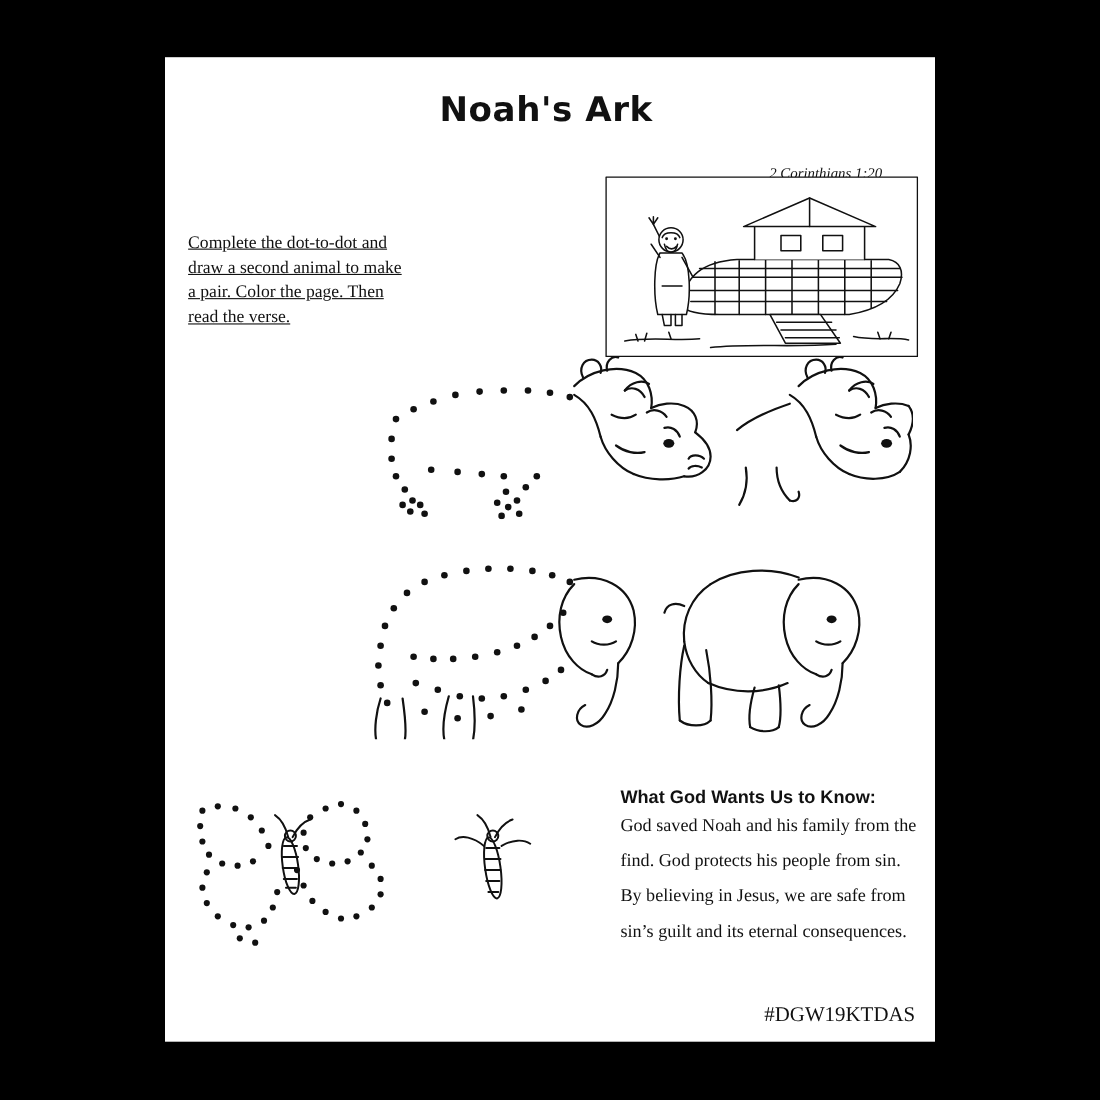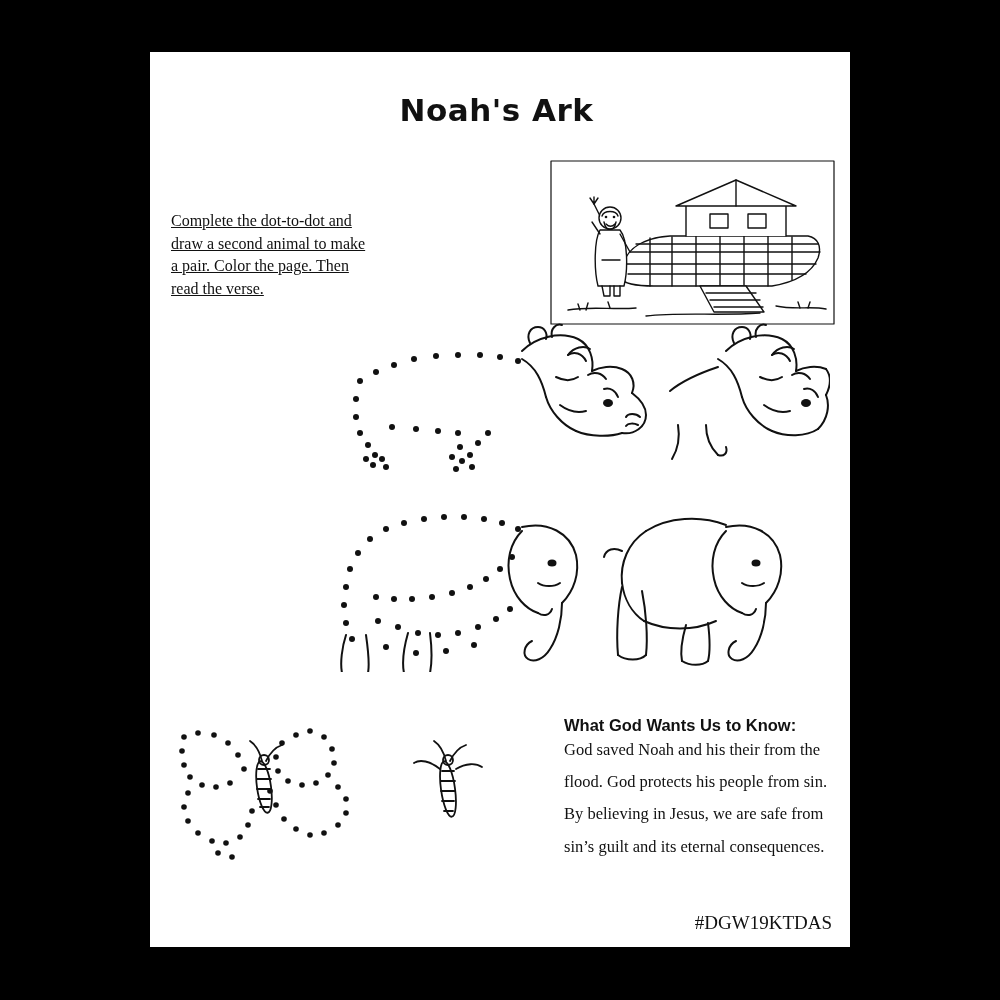--- a/index.html
+++ b/index.html
@@ -21,21 +21,21 @@
     left: 150px;
     top: 52px;
     width: 700px;
     height: 895px;
     background: #ffffff;
     overflow: hidden;
   }
   .title {
     position: absolute;
     left: 0;
-    top: 40px;
+    top: 30px;
     width: 693px;
     text-align: center;
     font-family: "DejaVu Sans", sans-serif;
     font-size: 31px;
     font-weight: 600;
     color: #111111;
     letter-spacing: 0.5px;
   }
   .verse {
     position: absolute;
@@ -110,20 +110,21 @@
 </head>
 <body>
 
 <div id="stage">
 
   <div id="page">
 
     <div class="title">Noah's Ark</div>
 
 
+    <div class="reference">2 Corinthians 1:20</div>
 
     <div class="instructions">Complete the dot-to-dot and draw a second animal to make a pair. Color the page. Then read the verse.</div>
 
     <div class="art" id="ark-art">
       <svg width="285" height="165" viewBox="0 0 285 165" fill="none" stroke="#111" stroke-width="1.4" stroke-linecap="round" stroke-linejoin="round">
 
         <rect x="1" y="1" width="283" height="163" fill="#fff" stroke="#111" stroke-width="1.2"></rect>
 
         <path d="M70 118 C72 90 90 78 120 76 L258 76 C268 78 272 86 268 98 C262 112 246 122 222 126 L104 126 C86 126 74 124 70 118 Z" fill="#fff"></path>
 
@@ -398,18 +399,18 @@
           <ellipse cx="278" cy="72" rx="7" ry="28" transform="rotate(-8 278 72)"></ellipse>
           <path d="M272 54 L284 54 M271 64 L285 64 M271 74 L285 74 M272 84 L284 84 M274 94 L283 94"></path>
           <circle cx="278" cy="43" r="5"></circle>
           <path d="M270 52 C260 44 250 42 244 46"></path>
           <path d="M286 52 C296 46 306 46 312 50"></path>
         </g>
       </svg>
     </div>
 
     <div class="know-head">What God Wants Us to Know:</div>
-    <div class="know-body">God saved Noah and his their from the flood. God protects his people from sin. By believing in Jesus, we are safe from sin’s guilt and its eternal consequences.</div>
+    <div class="know-body">God saved Noah and his family from the find. God protects his people from sin. By believing in Jesus, we are safe from sin’s guilt and its eternal consequences.</div>
 
     <div class="code">#DGW19KTDAS</div>
 
   </div>
 </div>
 
 </body></html>

